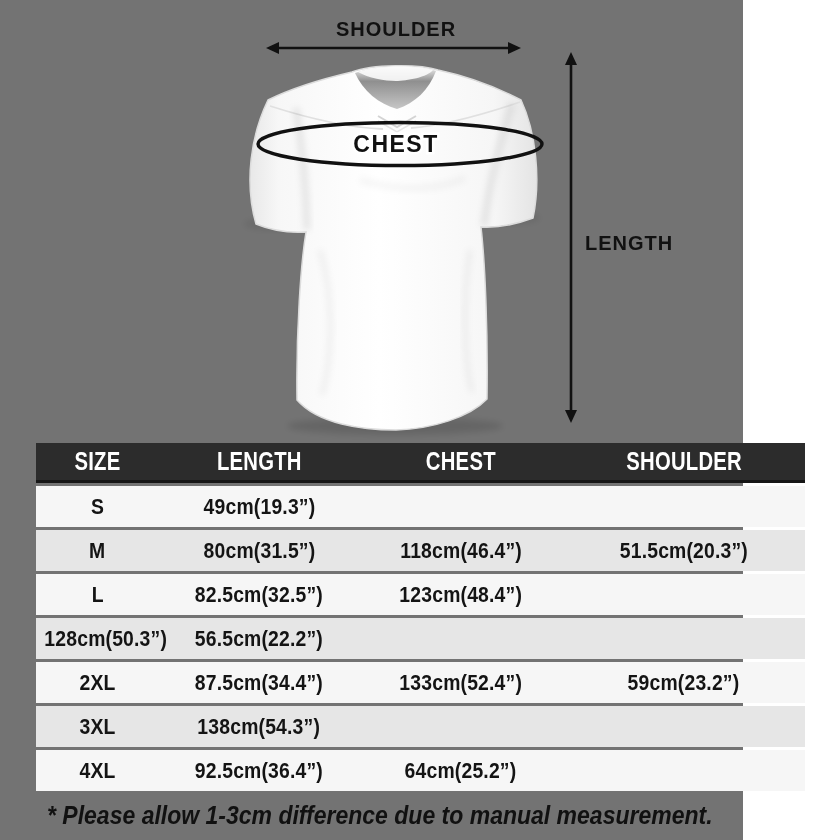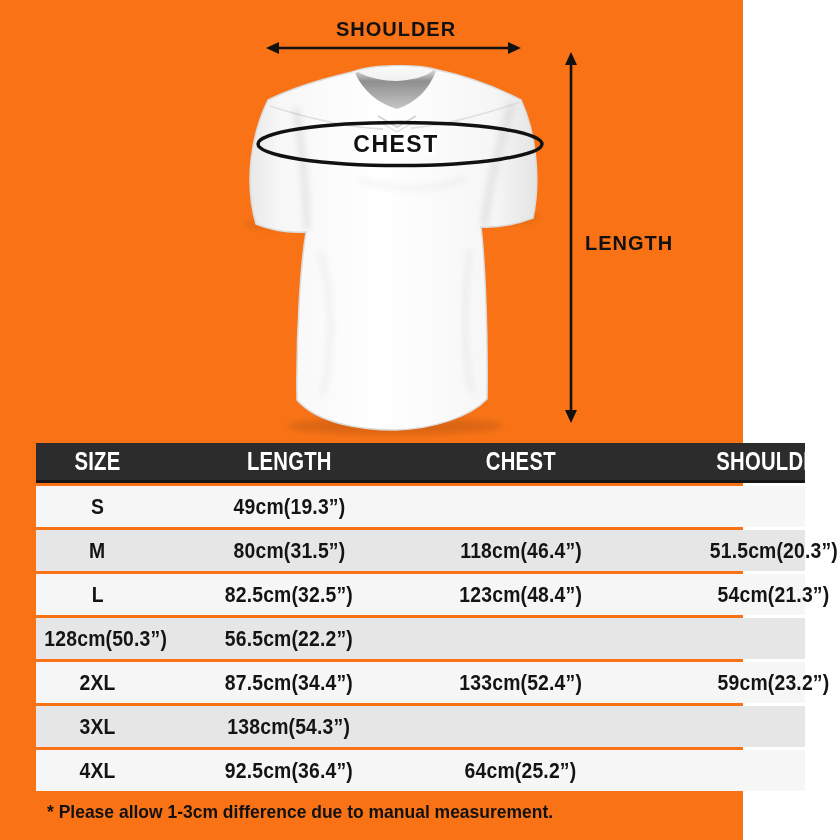--- a/index.html
+++ b/index.html
@@ -1,35 +1,35 @@
 <!DOCTYPE html>
 <html><head>
 <meta charset="utf-8">
 <style>
   html,body{margin:0;padding:0;background:#ffffff;}
   body{width:840px;height:840px;overflow:hidden;font-family:"Liberation Sans",sans-serif;}
-  .page{position:relative;width:743px;height:840px;background:#f97316;}
+  .page{position:relative;width:743px;height:840px;background:#737373;}
 
   
   .diagram-svg{position:absolute;left:0;top:0;}
 
   
   .size-table{position:absolute;left:36px;top:443px;width:769px;}
-  .grid-row{display:grid;grid-template-columns:16% 26% 26.5% 31.5%;align-items:center;gap:30px;}
+  .grid-row{display:grid;grid-template-columns:16% 26% 26.5% 31.5%;align-items:center;}
   .thead{height:37px;background:#2c2c2c;border-bottom:3px solid #161616;}
   .th{color:#ffffff;text-align:center;font-weight:bold;font-size:26px;line-height:37px;}
   .cond{display:inline-block;transform:scaleX(0.78);letter-spacing:0.3px;white-space:nowrap;}
   .cond-cell{display:inline-block;transform:scaleX(0.88);letter-spacing:0.2px;white-space:nowrap;}
   .trow{height:41px;margin-top:3px;}
   .trow.light{background:#f6f6f6;}
   .trow.dark{background:#e6e6e6;}
   .td{text-align:center;font-weight:bold;font-size:22px;color:#141414;}
 
   
-  .note{position:absolute;left:47px;top:801px;font-size:19px;font-weight:bold;color:#111;}
+  .note{position:absolute;left:47px;top:801px;font-size:25px;font-weight:bold;color:#111;font-style:italic;}
   .note .cond-note{display:inline-block;transform:scaleX(0.92);transform-origin:left center;white-space:nowrap;}
 </style>
 </head>
 <body>
 
 <div class="page">
 
   <svg class="diagram-svg" width="840" height="445" viewBox="0 0 840 445">
     <defs>
       <linearGradient id="bodyG" x1="0" y1="0" x2="1" y2="0">
@@ -126,21 +126,20 @@
       <div class="td"><span class="cond-cell">M</span></div>
       <div class="td"><span class="cond-cell">80cm(31.5”)</span></div>
       <div class="td"><span class="cond-cell">118cm(46.4”)</span></div>
       <div class="td"><span class="cond-cell">51.5cm(20.3”)</span></div>
     </div>
 
     <div class="grid-row trow light">
       <div class="td"><span class="cond-cell">L</span></div>
       <div class="td"><span class="cond-cell">82.5cm(32.5”)</span></div>
       <div class="td"><span class="cond-cell">123cm(48.4”)</span></div>
-      <div class="td"><span class="cond-cell">54cm(21.3”)</span></div>
     </div>
 
     <div class="grid-row trow dark">
       <div class="td"><span class="cond-cell">128cm(50.3”)</span></div>
       <div class="td"><span class="cond-cell">56.5cm(22.2”)</span></div>
     </div>
 
     <div class="grid-row trow light">
       <div class="td"><span class="cond-cell">2XL</span></div>
       <div class="td"><span class="cond-cell">87.5cm(34.4”)</span></div>

